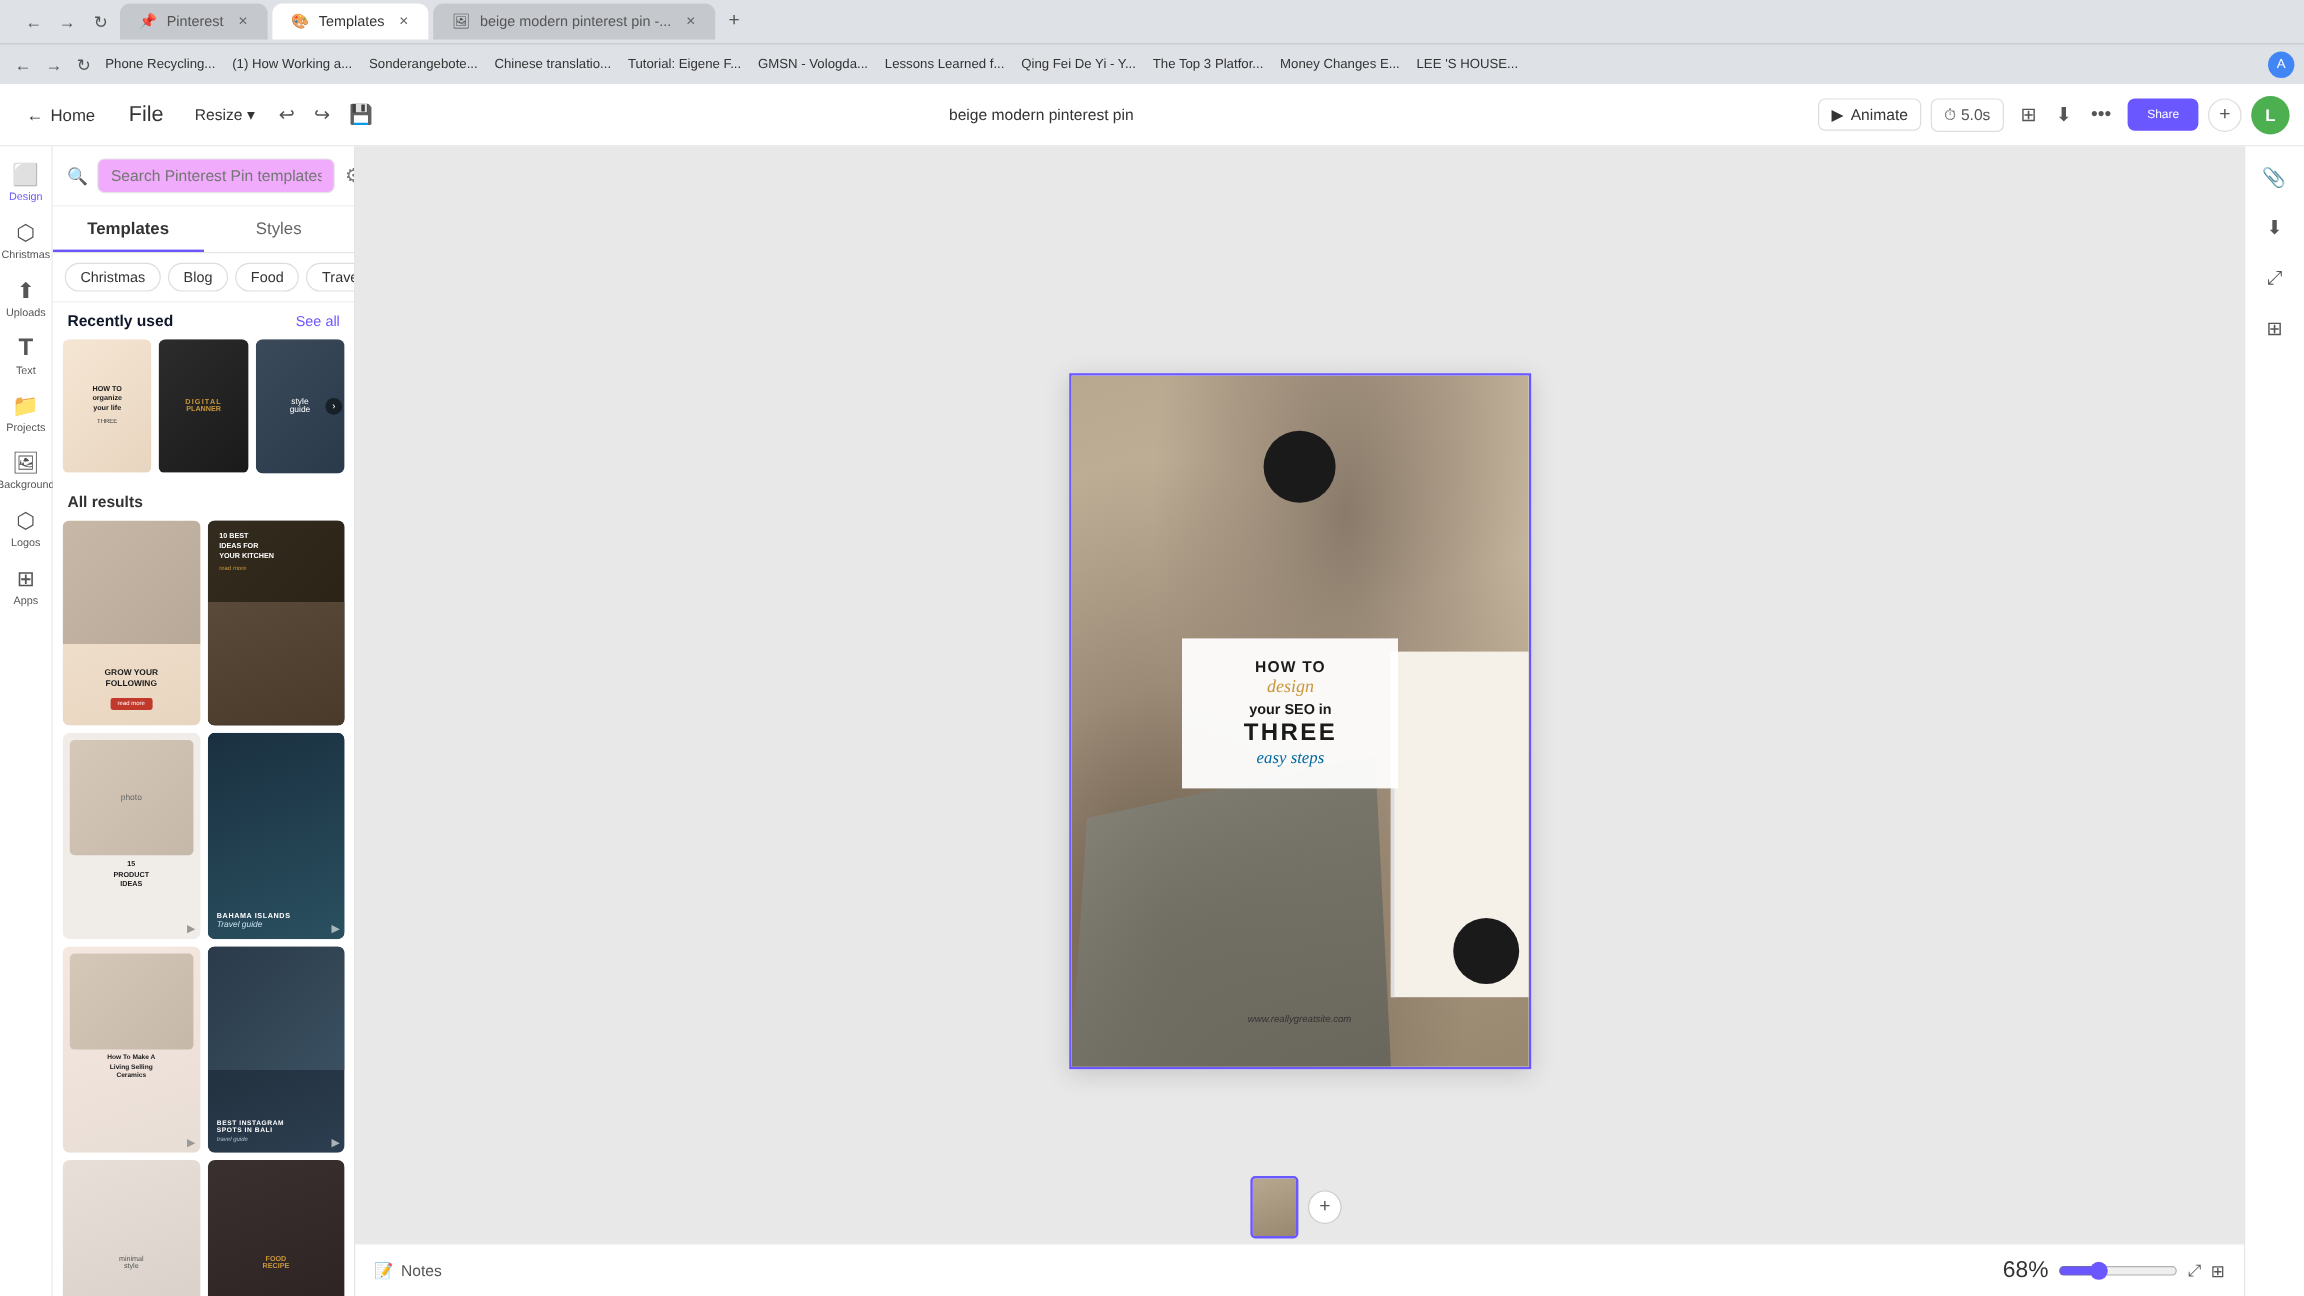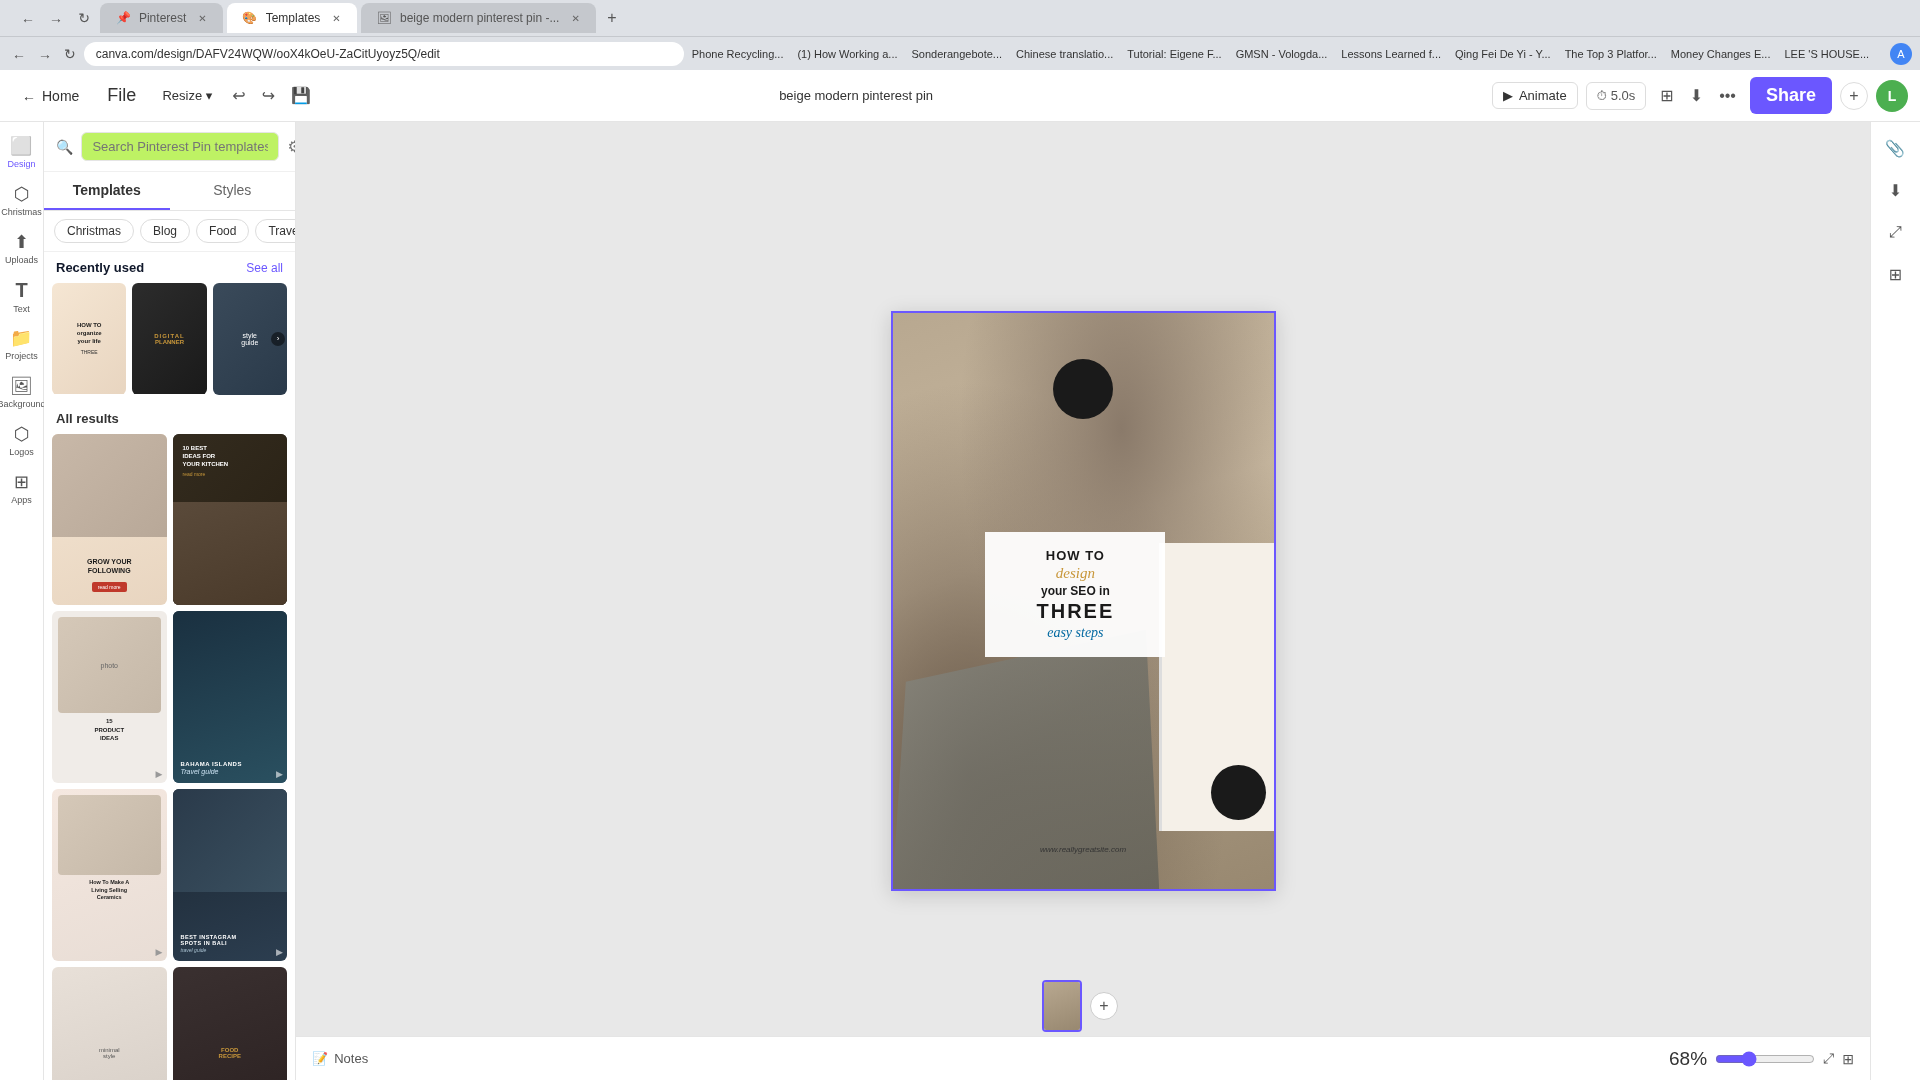--- a/index.html
+++ b/index.html
@@ -28,38 +28,38 @@
     .home-btn { display: flex; align-items: center; gap: 6px; font-size: 14px; color: #333; cursor: pointer; font-weight: 500; padding: 6px 10px; border-radius: 6px; }
     .file-btn { font-size: 18px; color: #333; cursor: pointer; padding: 6px 10px; border-radius: 6px; }
     .resize-btn { background: none; border: none; cursor: pointer; font-size: 13px; color: #333; padding: 6px 8px; }
     .topbar-mid { flex: 1; display: flex; align-items: center; gap: 8px; }
     .history-btn { background: none; border: none; cursor: pointer; font-size: 16px; color: #555; padding: 4px; }
     .topbar-title { font-size: 13px; color: #333; font-weight: 400; }
     .animate-btn { display: flex; align-items: center; gap: 6px; font-size: 13px; color: #333; cursor: pointer; border: 1px solid #ddd; border-radius: 6px; padding: 5px 10px; }
     .timer { display: flex; align-items: center; gap: 4px; font-size: 13px; color: #555; border: 1px solid #ddd; border-radius: 6px; padding: 5px 10px; }
     .topbar-icons { display: flex; gap: 4px; }
     .icon-btn { background: none; border: none; cursor: pointer; font-size: 16px; color: #555; padding: 6px; border-radius: 4px; }
-    .share-btn { background: #6b57ff; color: white; border: none; border-radius: 6px; padding: 8px 16px; font-size: 18px; cursor: pointer; font-weight: 700; }
+    .share-btn { background: #6b57ff; color: white; border: none; border-radius: 6px; padding: 8px 16px; font-size: 10px; cursor: pointer; font-weight: 400; }
     .user-avatar { width: 32px; height: 32px; border-radius: 50%; background: #4caf50; display: flex; align-items: center; justify-content: center; color: white; font-size: 14px; font-weight: 600; cursor: pointer; }
     .plus-btn { width: 28px; height: 28px; border-radius: 50%; border: 1px solid #ddd; background: none; cursor: pointer; font-size: 16px; color: #555; display: flex; align-items: center; justify-content: center; }
 
     
     .app-body { display: flex; height: calc(1080px - 36px - 34px - 52px); }
 
     
     .icon-sidebar { width: 44px; background: #fff; border-right: 1px solid #e5e5e5; display: flex; flex-direction: column; align-items: center; padding: 8px 0; gap: 4px; }
     .sidebar-icon { width: 40px; height: 44px; display: flex; flex-direction: column; align-items: center; justify-content: center; gap: 2px; cursor: pointer; border-radius: 6px; font-size: 10px; color: #555; }
     .sidebar-icon.active { color: #6b57ff; }
     .sidebar-icon-symbol { font-size: 18px; }
     .sidebar-icon-label { font-size: 9px; }
 
     
     .left-panel { width: 252px; background: #fff; border-right: 1px solid #e5e5e5; display: flex; flex-direction: column; overflow: hidden; }
     .search-bar { padding: 10px 12px; display: flex; align-items: center; gap: 8px; border-bottom: 1px solid #f0f0f0; }
-    .search-input { flex: 1; border: 1px solid #e5e5e5; border-radius: 6px; padding: 6px 10px; font-size: 13px; background: #bef264; color: #333; }
+    .search-input { flex: 1; border: 1px solid #e5e5e5; border-radius: 6px; padding: 6px 10px; font-size: 13px; background: #f0abfc; color: #333; }
     .filter-btn { background: none; border: none; cursor: pointer; font-size: 16px; color: #777; }
 
     .tabs-row { display: flex; border-bottom: 1px solid #e5e5e5; }
     .panel-tab { flex: 1; padding: 10px 0; text-align: center; font-size: 14px; cursor: pointer; color: #666; border-bottom: 2px solid transparent; }
     .panel-tab.active { color: #333; font-weight: 600; border-bottom: 2px solid #6b57ff; }
 
     .filter-chips { display: flex; padding: 8px 10px; gap: 6px; overflow-x: hidden; align-items: center; border-bottom: 1px solid #f0f0f0; }
     .chip { padding: 4px 12px; border-radius: 20px; border: 1px solid #ddd; font-size: 12px; cursor: pointer; white-space: nowrap; background: #fff; color: #333; }
 
     .panel-content { flex: 1; overflow-y: auto; padding: 8px; }
@@ -159,21 +159,20 @@
     <span>beige modern pinterest pin -...</span>
     <span class="tab-close">✕</span>
   </div>
   <button class="tab-new">+</button>
 </div>
 
 <div class="address-bar">
   <button class="addr-btn">←</button>
   <button class="addr-btn">→</button>
   <button class="addr-btn">↻</button>
-  <input class="addr-input" value="canva.com/design/DAFV24WQW/ooX4kOeU-ZaCitUyoyz5Q/edit" readonly="" style="">
   <div class="bookmarks">
     <span class="bookmark">Phone Recycling...</span>
     <span class="bookmark">(1) How Working a...</span>
     <span class="bookmark">Sonderangebote...</span>
     <span class="bookmark">Chinese translatio...</span>
     <span class="bookmark">Tutorial: Eigene F...</span>
     <span class="bookmark">GMSN - Vologda...</span>
     <span class="bookmark">Lessons Learned f...</span>
     <span class="bookmark">Qing Fei De Yi - Y...</span>
     <span class="bookmark">The Top 3 Platfor...</span>

